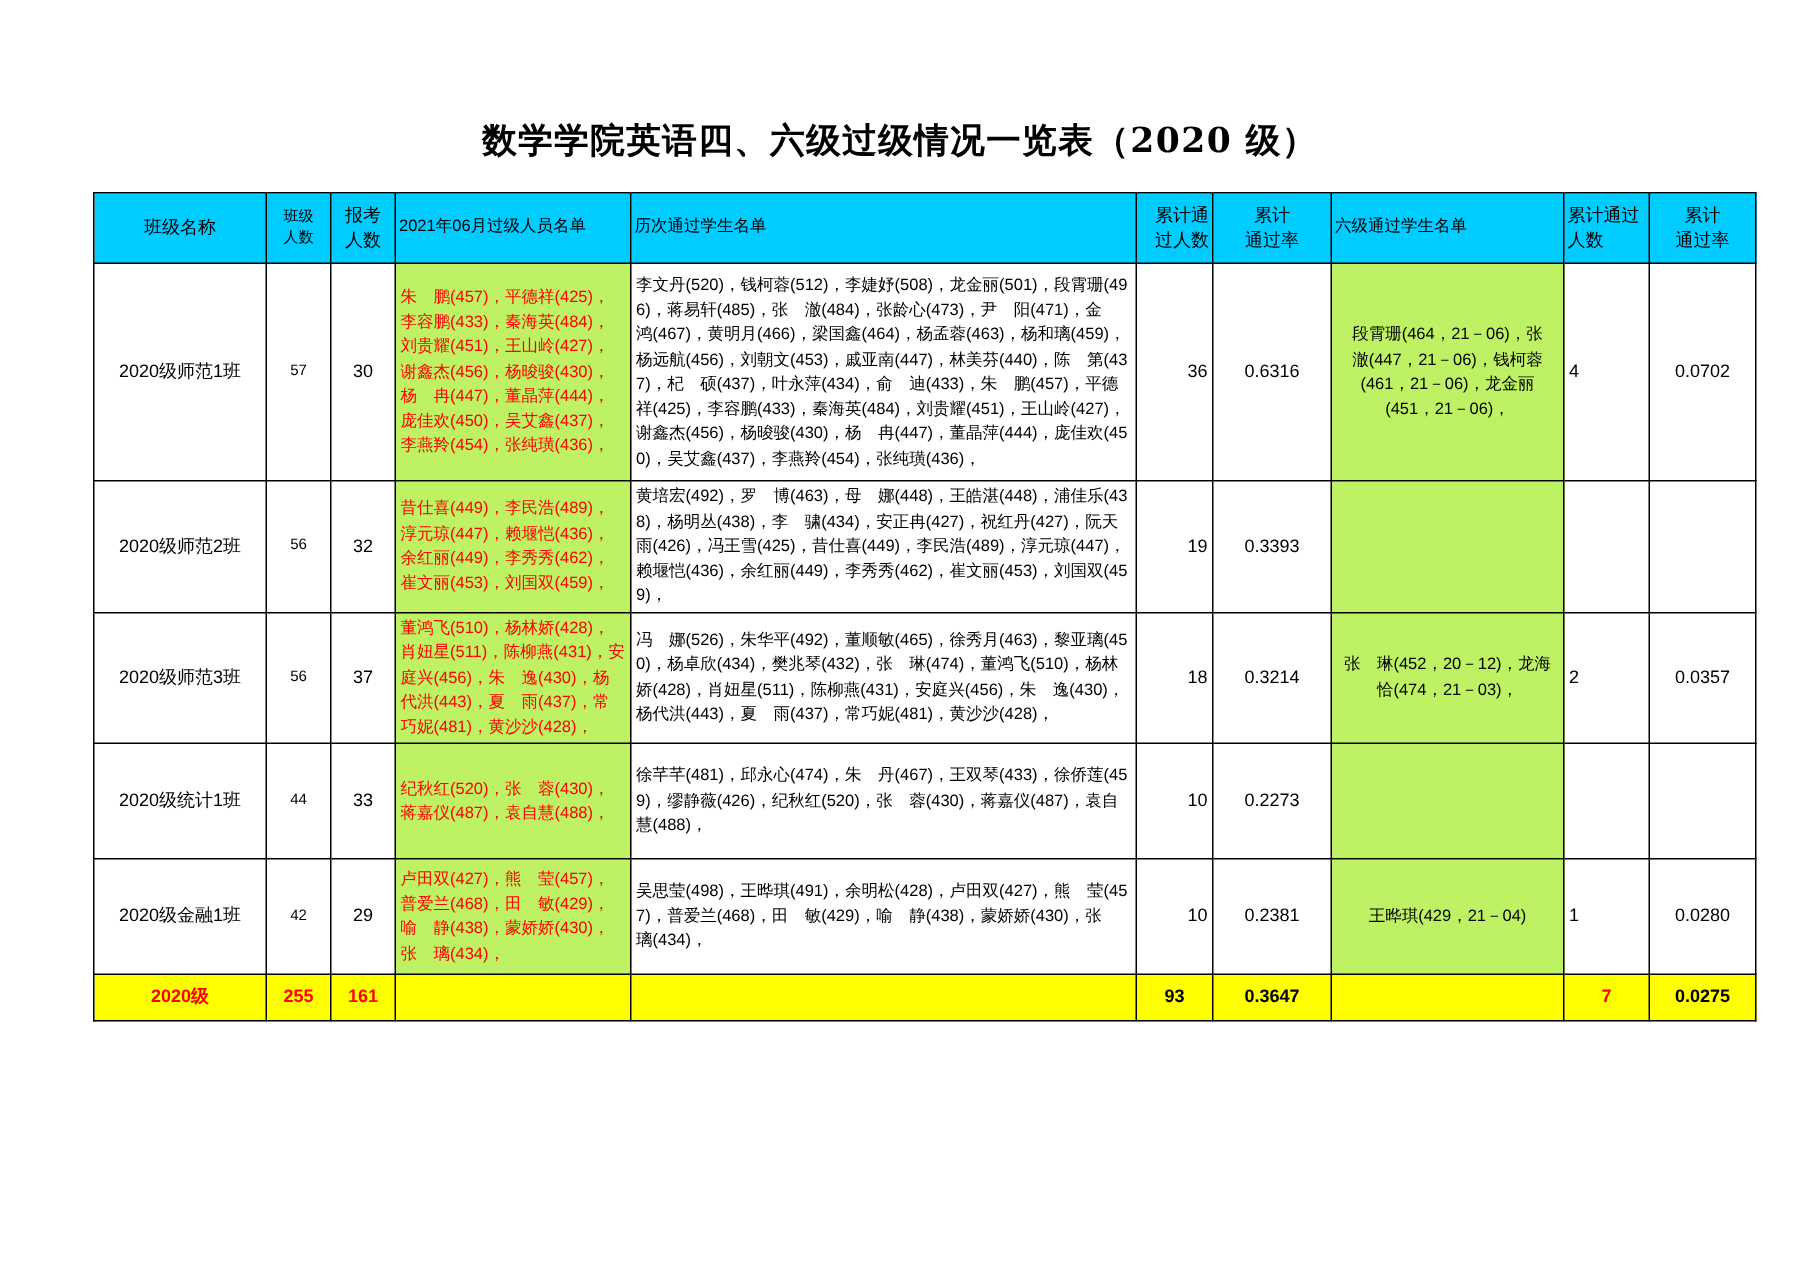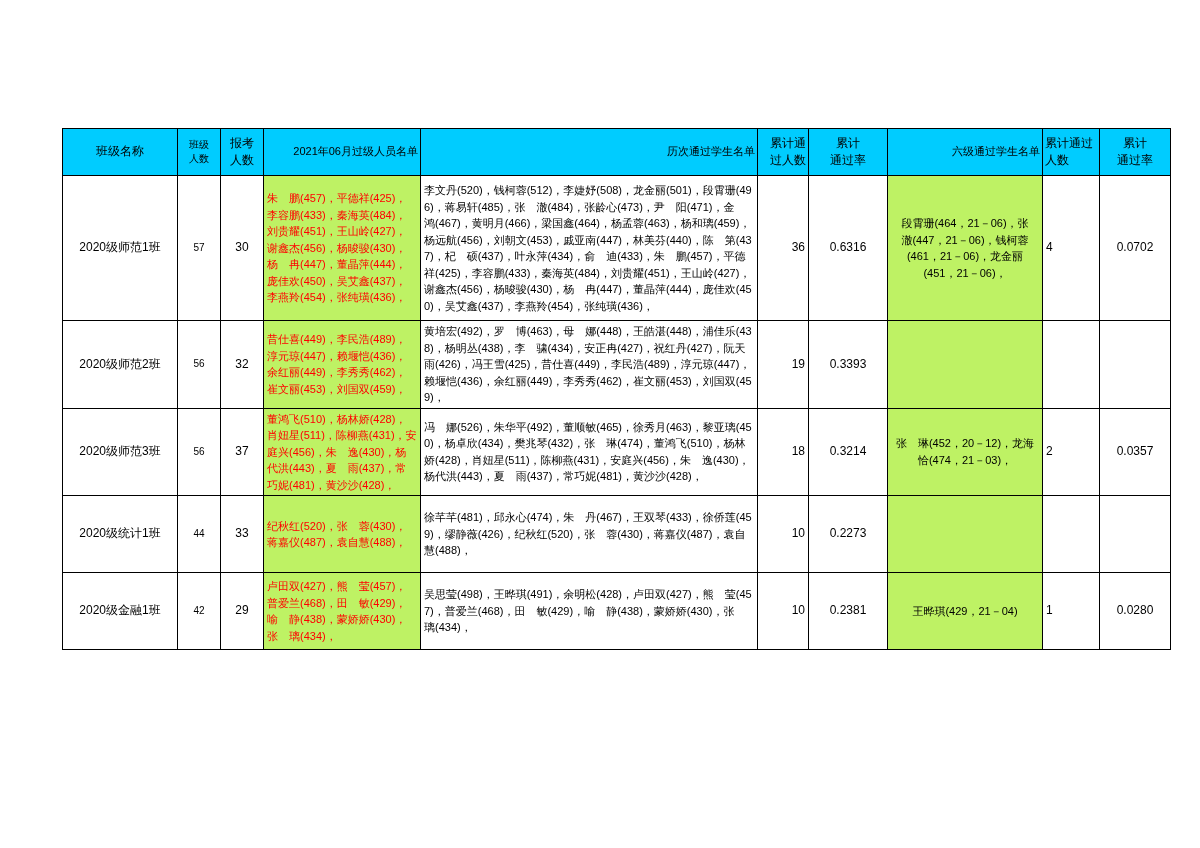--- a/index.html
+++ b/index.html
@@ -24,21 +24,21 @@
     vertical-align:middle;
     padding:2px 3px;
     font-size:11px;
     line-height:1.45;
   }
   thead th{
     background:#00ccff;
     color:#000;
     font-size:11px;
     font-weight:normal;
-    text-align:right;
+    text-align:left;
     height:40px;
     padding:3px 2px;
   }
   .c-class{width:108px;text-align:center;font-size:12px;}
   .c-num{width:36px;text-align:center;font-size:10px;}
   .c-num2{width:36px;text-align:center;font-size:12px;}
   .c-list2021{width:150px;}
   .c-listall{width:330px;}
   .c-cum{width:44px;text-align:right;font-size:12px;}
   .c-rate{width:72px;text-align:center;font-size:12px;}
@@ -62,20 +62,21 @@
   .total-row .rednum{color:#ff0000;}
   tbody tr{height:auto;}
   .rowtall td{height:140px;margin-left:13px;}
   .rowmid td{height:72px;}
 </style>
 </head>
 <body>
 
 <div class="page">
 
+  <div class="title">数学学院英语四、六级过级情况一览表（2020 级）</div>
 
   <table>
     <thead>
       <tr>
         <th class="c-class">班级名称</th>
         <th class="c-num">班级<br>人数</th>
         <th class="c-num2">报考<br>人数</th>
         <th class="c-list2021">2021年06月过级人员名单</th>
         <th class="c-listall">历次通过学生名单</th>
         <th class="c-cum">累计通<br>过人数</th>
@@ -145,17 +146,29 @@
         <td class="c-num2">29</td>
         <td class="c-list2021 red-cell names-red">卢田双(427)，熊　莹(457)，普爱兰(468)，田　敏(429)，喻　静(438)，蒙娇娇(430)，张　璃(434)，</td>
         <td class="c-listall names">吴思莹(498)，王晔琪(491)，余明松(428)，卢田双(427)，熊　莹(457)，普爱兰(468)，田　敏(429)，喻　静(438)，蒙娇娇(430)，张　璃(434)，</td>
         <td class="c-cum">10</td>
         <td class="c-rate">0.2381</td>
         <td class="c-six red-cell six-names">王晔琪(429，21－04)</td>
         <td class="c-six-cum">1</td>
         <td class="c-six-rate">0.0280</td>
       </tr>
 
+      <tr class="total-row">
+        <td class="c-class label">2020级</td>
+        <td class="c-num rednum">255</td>
+        <td class="c-num2 rednum">161</td>
+        <td class="c-list2021 empty"></td>
+        <td class="c-listall empty"></td>
+        <td class="c-cum">93</td>
+        <td class="c-rate">0.3647</td>
+        <td class="c-six empty"></td>
+        <td class="c-six-cum rednum">7</td>
+        <td class="c-six-rate">0.0275</td>
+      </tr>
 
     </tbody>
   </table>
 
 </div>
 
 </body></html>

